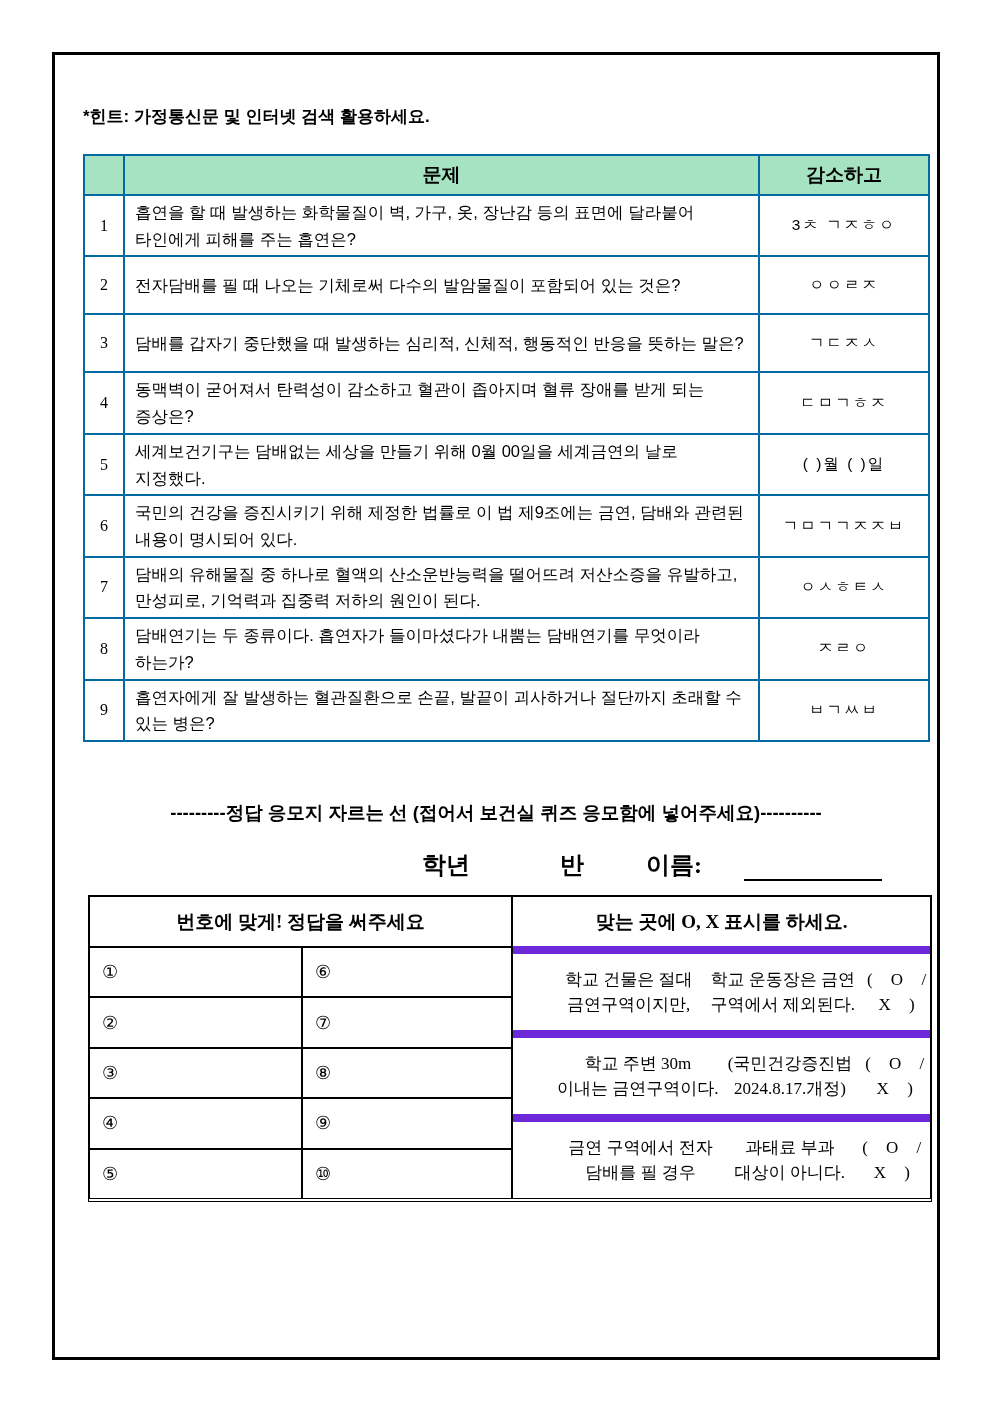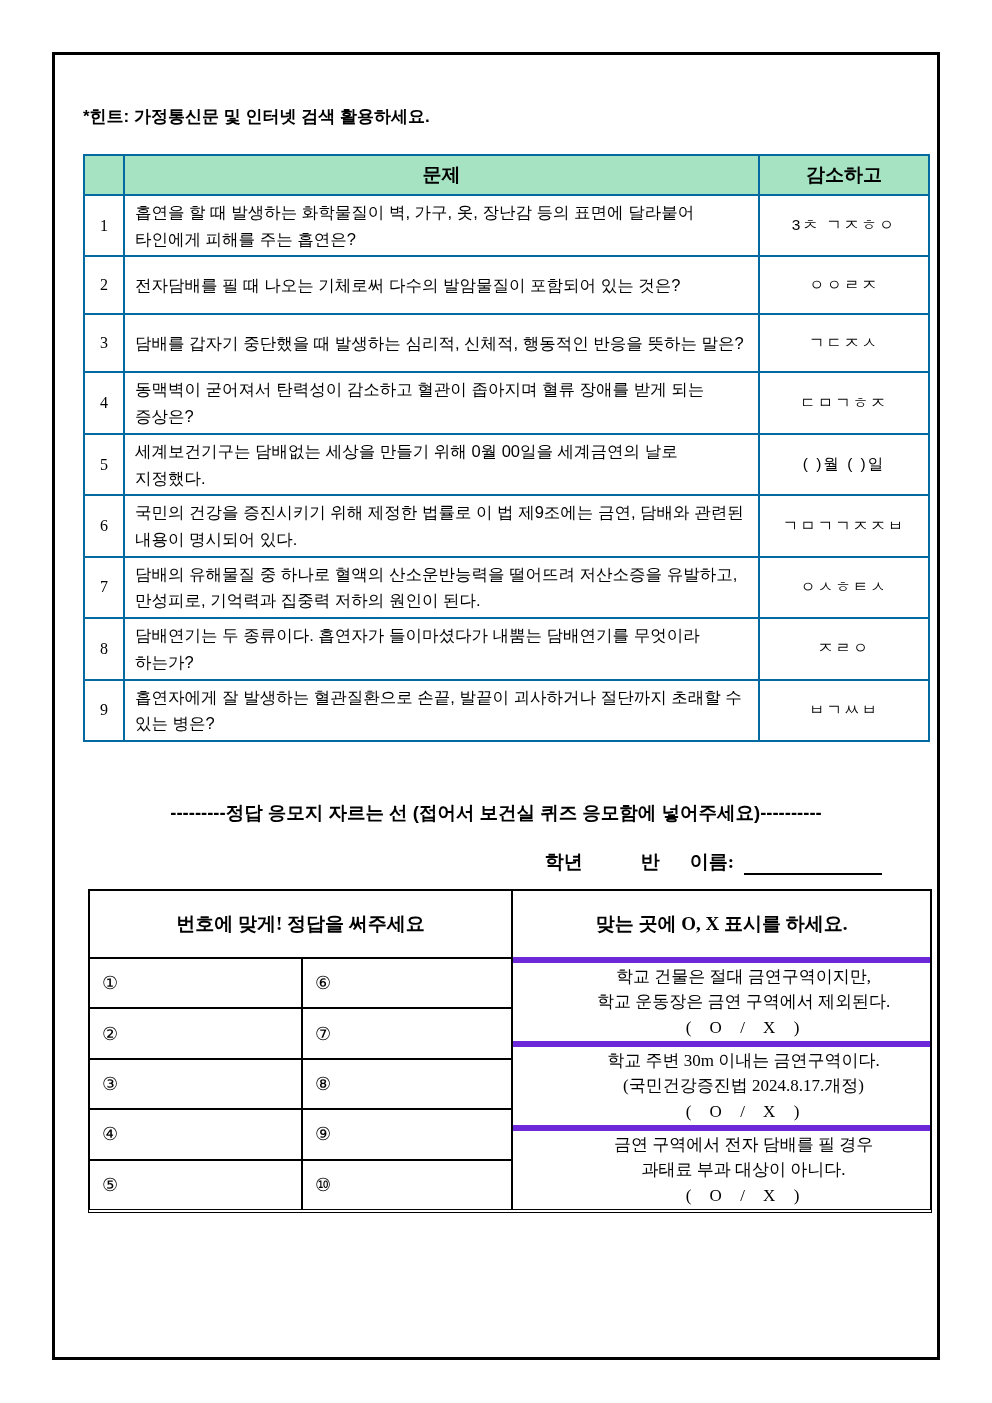--- a/index.html
+++ b/index.html
@@ -84,43 +84,44 @@
     white-space: nowrap;
   }
   
   .name-line {
     margin-top: 24px;
     padding-right: 55px;
     display: flex;
     justify-content: flex-end;
     align-items: flex-end;
     font-family: "Liberation Serif", serif;
-    font-size: 19px;
-    font-weight: 700;
+    font-size: 24px;
+    font-weight: 700;
+    gap: 32px;
   }
   .name-line .lbl-grade { margin-right: 58px; }
   .name-line .lbl-class { margin-right: 30px; }
   .name-line .lbl-name  { margin-right: 10px; }
   .name-underline {
     display: inline-block;
     width: 138px;
     border-bottom: 2px solid #000;
     height: 22px;
   }
   
   .answer-table {
     margin: 14px 0 0 33px;
     width: 844px;
     border: 2px solid #000;
     border-bottom: 4px double #000;
     display: flex;
     flex-direction: column;
     font-family: "Liberation Serif", serif;
   }
-  .answer-head { display: flex; height: 66px; border-radius: 29px; }
+  .answer-head { display: flex; height: 49px; border-radius: 29px; }
   .answer-head .hcell {
     display: flex; align-items: center; justify-content: center;
     font-size: 19px; font-weight: 700;
   }
   .answer-head .h-left  { width: 421px; }
   .answer-head .h-right { width: 419px; border-left: 2px solid #000; }
   .answer-body { display: flex; }
   .slot-grid {
     width: 421px;
     display: grid;
@@ -129,23 +130,23 @@
   }
   .slot-cell {
     border-top: 2px solid #000;
     display: flex; align-items: center;
     padding-left: 12px;
     font-size: 18px;
   }
   .slot-cell.right-col { border-left: 2px solid #000; }
   .ox-col { width: 419px; border-left: 2px solid #000; display: flex; flex-direction: column; }
   .ox-cell {
-    border-top: 6px solid #6d28d9;
+    border-top: 8px solid #6d28d9;
     height: 84px;
-    display: flex; flex-direction: column;
+    display: flex; flex-direction: row;
     align-items: center; justify-content: center;
     text-align: center;
     font-size: 17px;
     line-height: 1.5;
     word-break: keep-all;
     padding-left: 44px;
   }
   .ox-cell .ox-note { font-size: 17px; }
   .ox-cell .ox-mark { word-spacing: 10px; letter-spacing: 2px; }
 </style>

